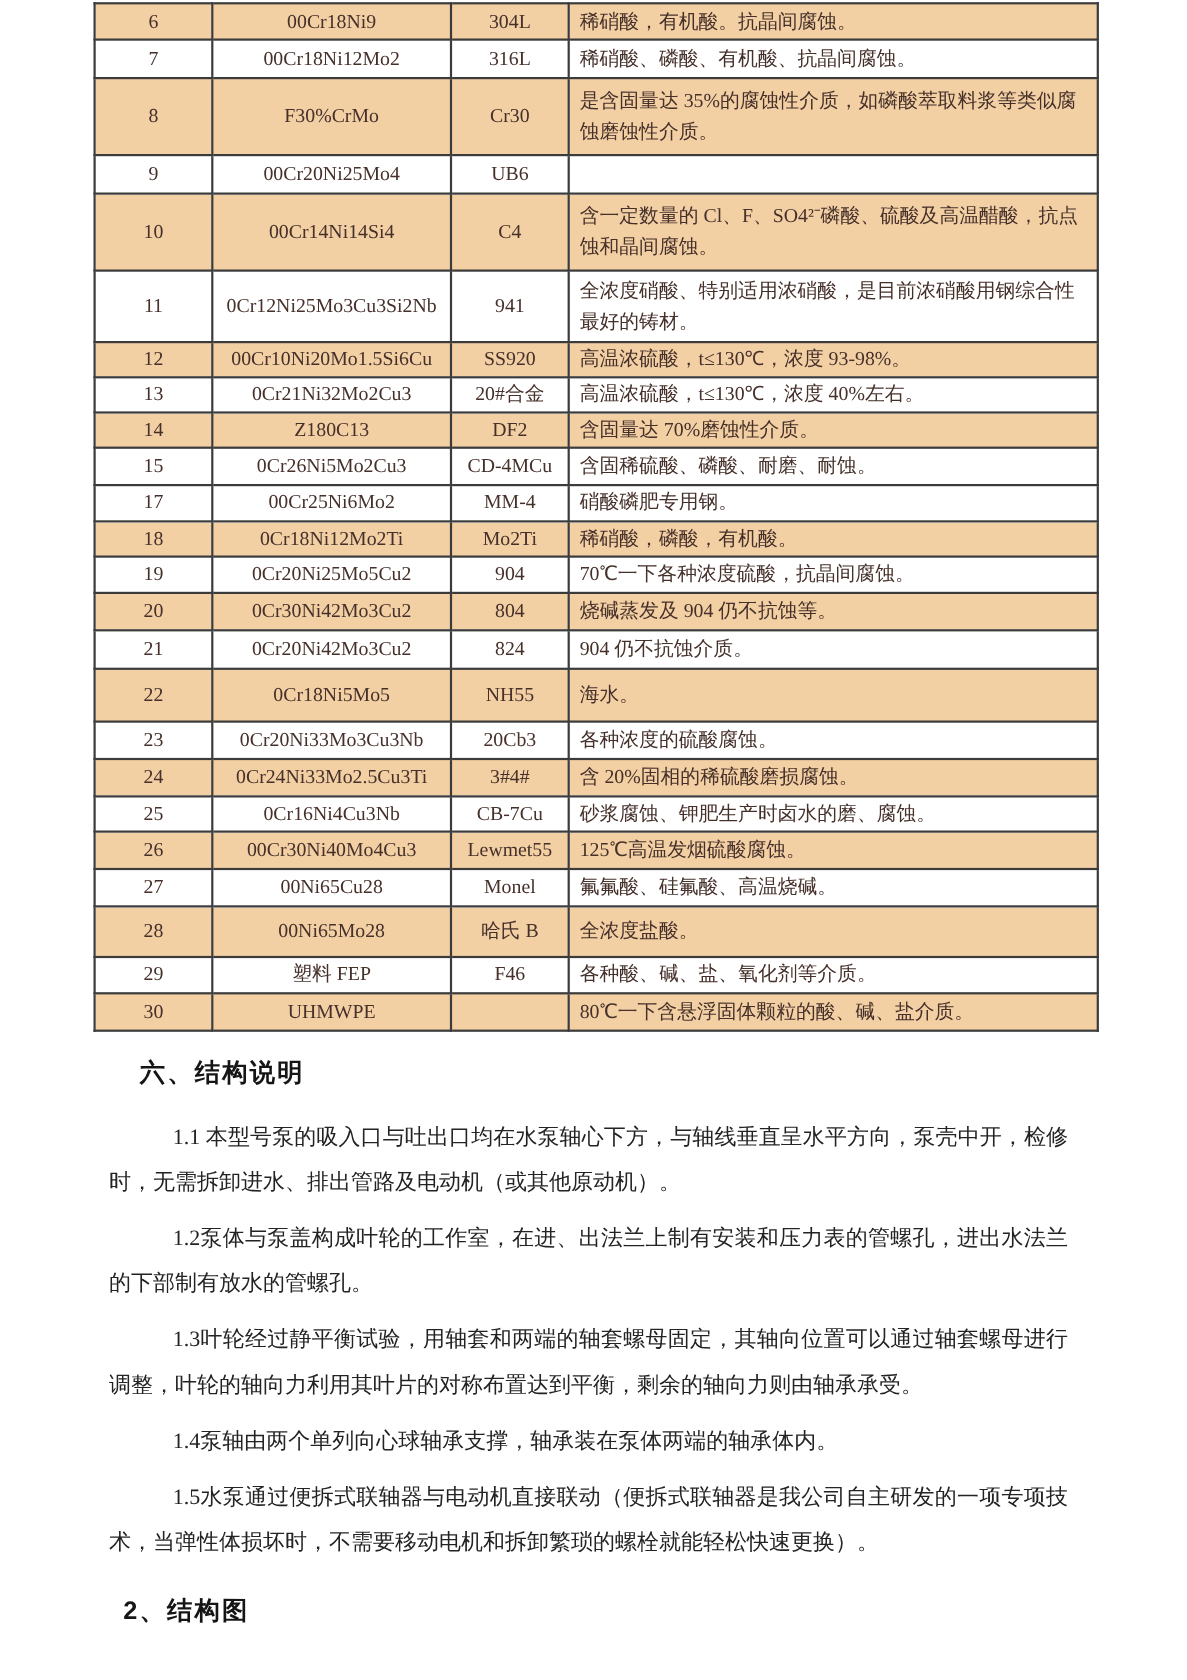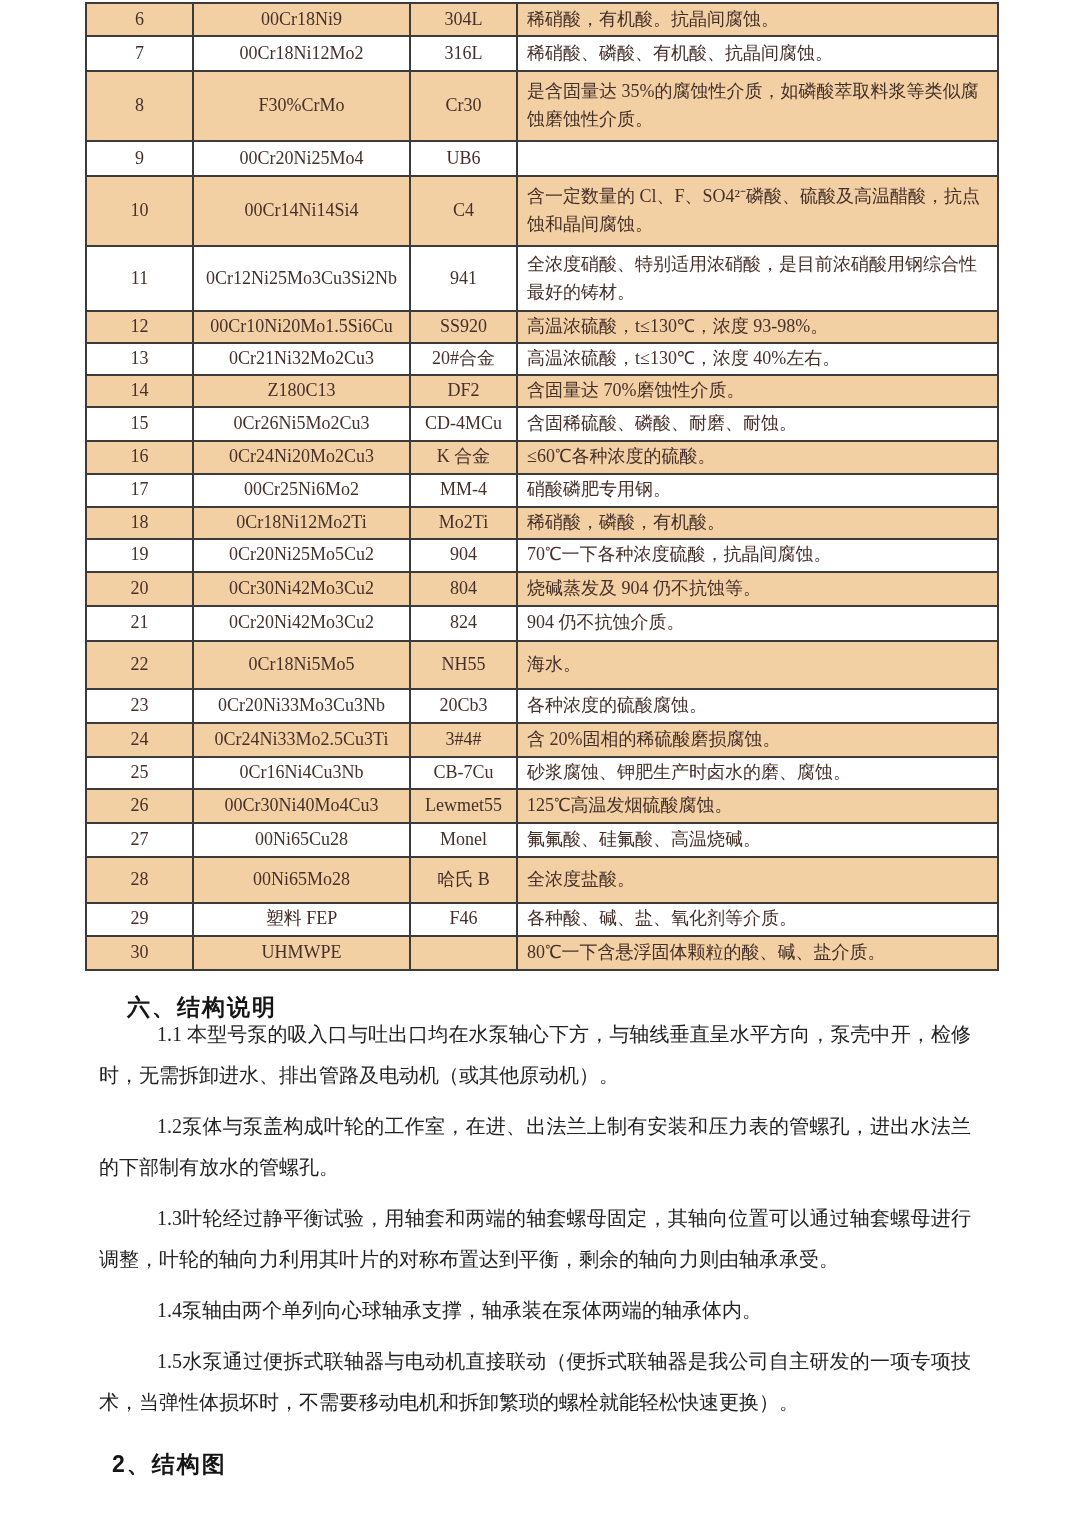--- a/index.html
+++ b/index.html
@@ -39,21 +39,21 @@
   .sec-heading {
     position: absolute;
     margin: 0;
     font-size: 23px;
     font-weight: bold;
     color: #151515;
     font-family: "Liberation Sans", sans-serif;
     letter-spacing: 2px;
     white-space: nowrap;
   }
-  .sec-heading.top { left: 127px; top: 960px; margin-top: 32px; }
+  .sec-heading.top { left: 127px; top: 960px; }
   .sec-heading.bottom { left: 112px; top: 1449px; }
   .paras {
     position: absolute;
     left: 99px;
     top: 1014px;
     width: 888px;
     font-size: 20px;
     line-height: 41px;
     color: var(--body, #232323);
     text-align: justify;
@@ -129,26 +129,20 @@
           <td>Z180C13</td>
           <td>DF2</td>
           <td class="desc">含固量达 70%磨蚀性介质。</td>
         </tr>
         <tr style="height: 34px;">
           <td>15</td>
           <td>0Cr26Ni5Mo2Cu3</td>
           <td>CD-4MCu</td>
           <td class="desc">含固稀硫酸、磷酸、耐磨、耐蚀。</td>
         </tr>
-        <tr class="shaded" style="height: 33px;">
-          <td>16</td>
-          <td>0Cr24Ni20Mo2Cu3</td>
-          <td>K 合金</td>
-          <td class="desc">≤60℃各种浓度的硫酸。</td>
-        </tr>
         <tr style="height: 33px;">
           <td>17</td>
           <td>00Cr25Ni6Mo2</td>
           <td>MM-4</td>
           <td class="desc">硝酸磷肥专用钢。</td>
         </tr>
         <tr class="shaded" style="height: 32px;">
           <td>18</td>
           <td>0Cr18Ni12Mo2Ti</td>
           <td>Mo2Ti</td>

